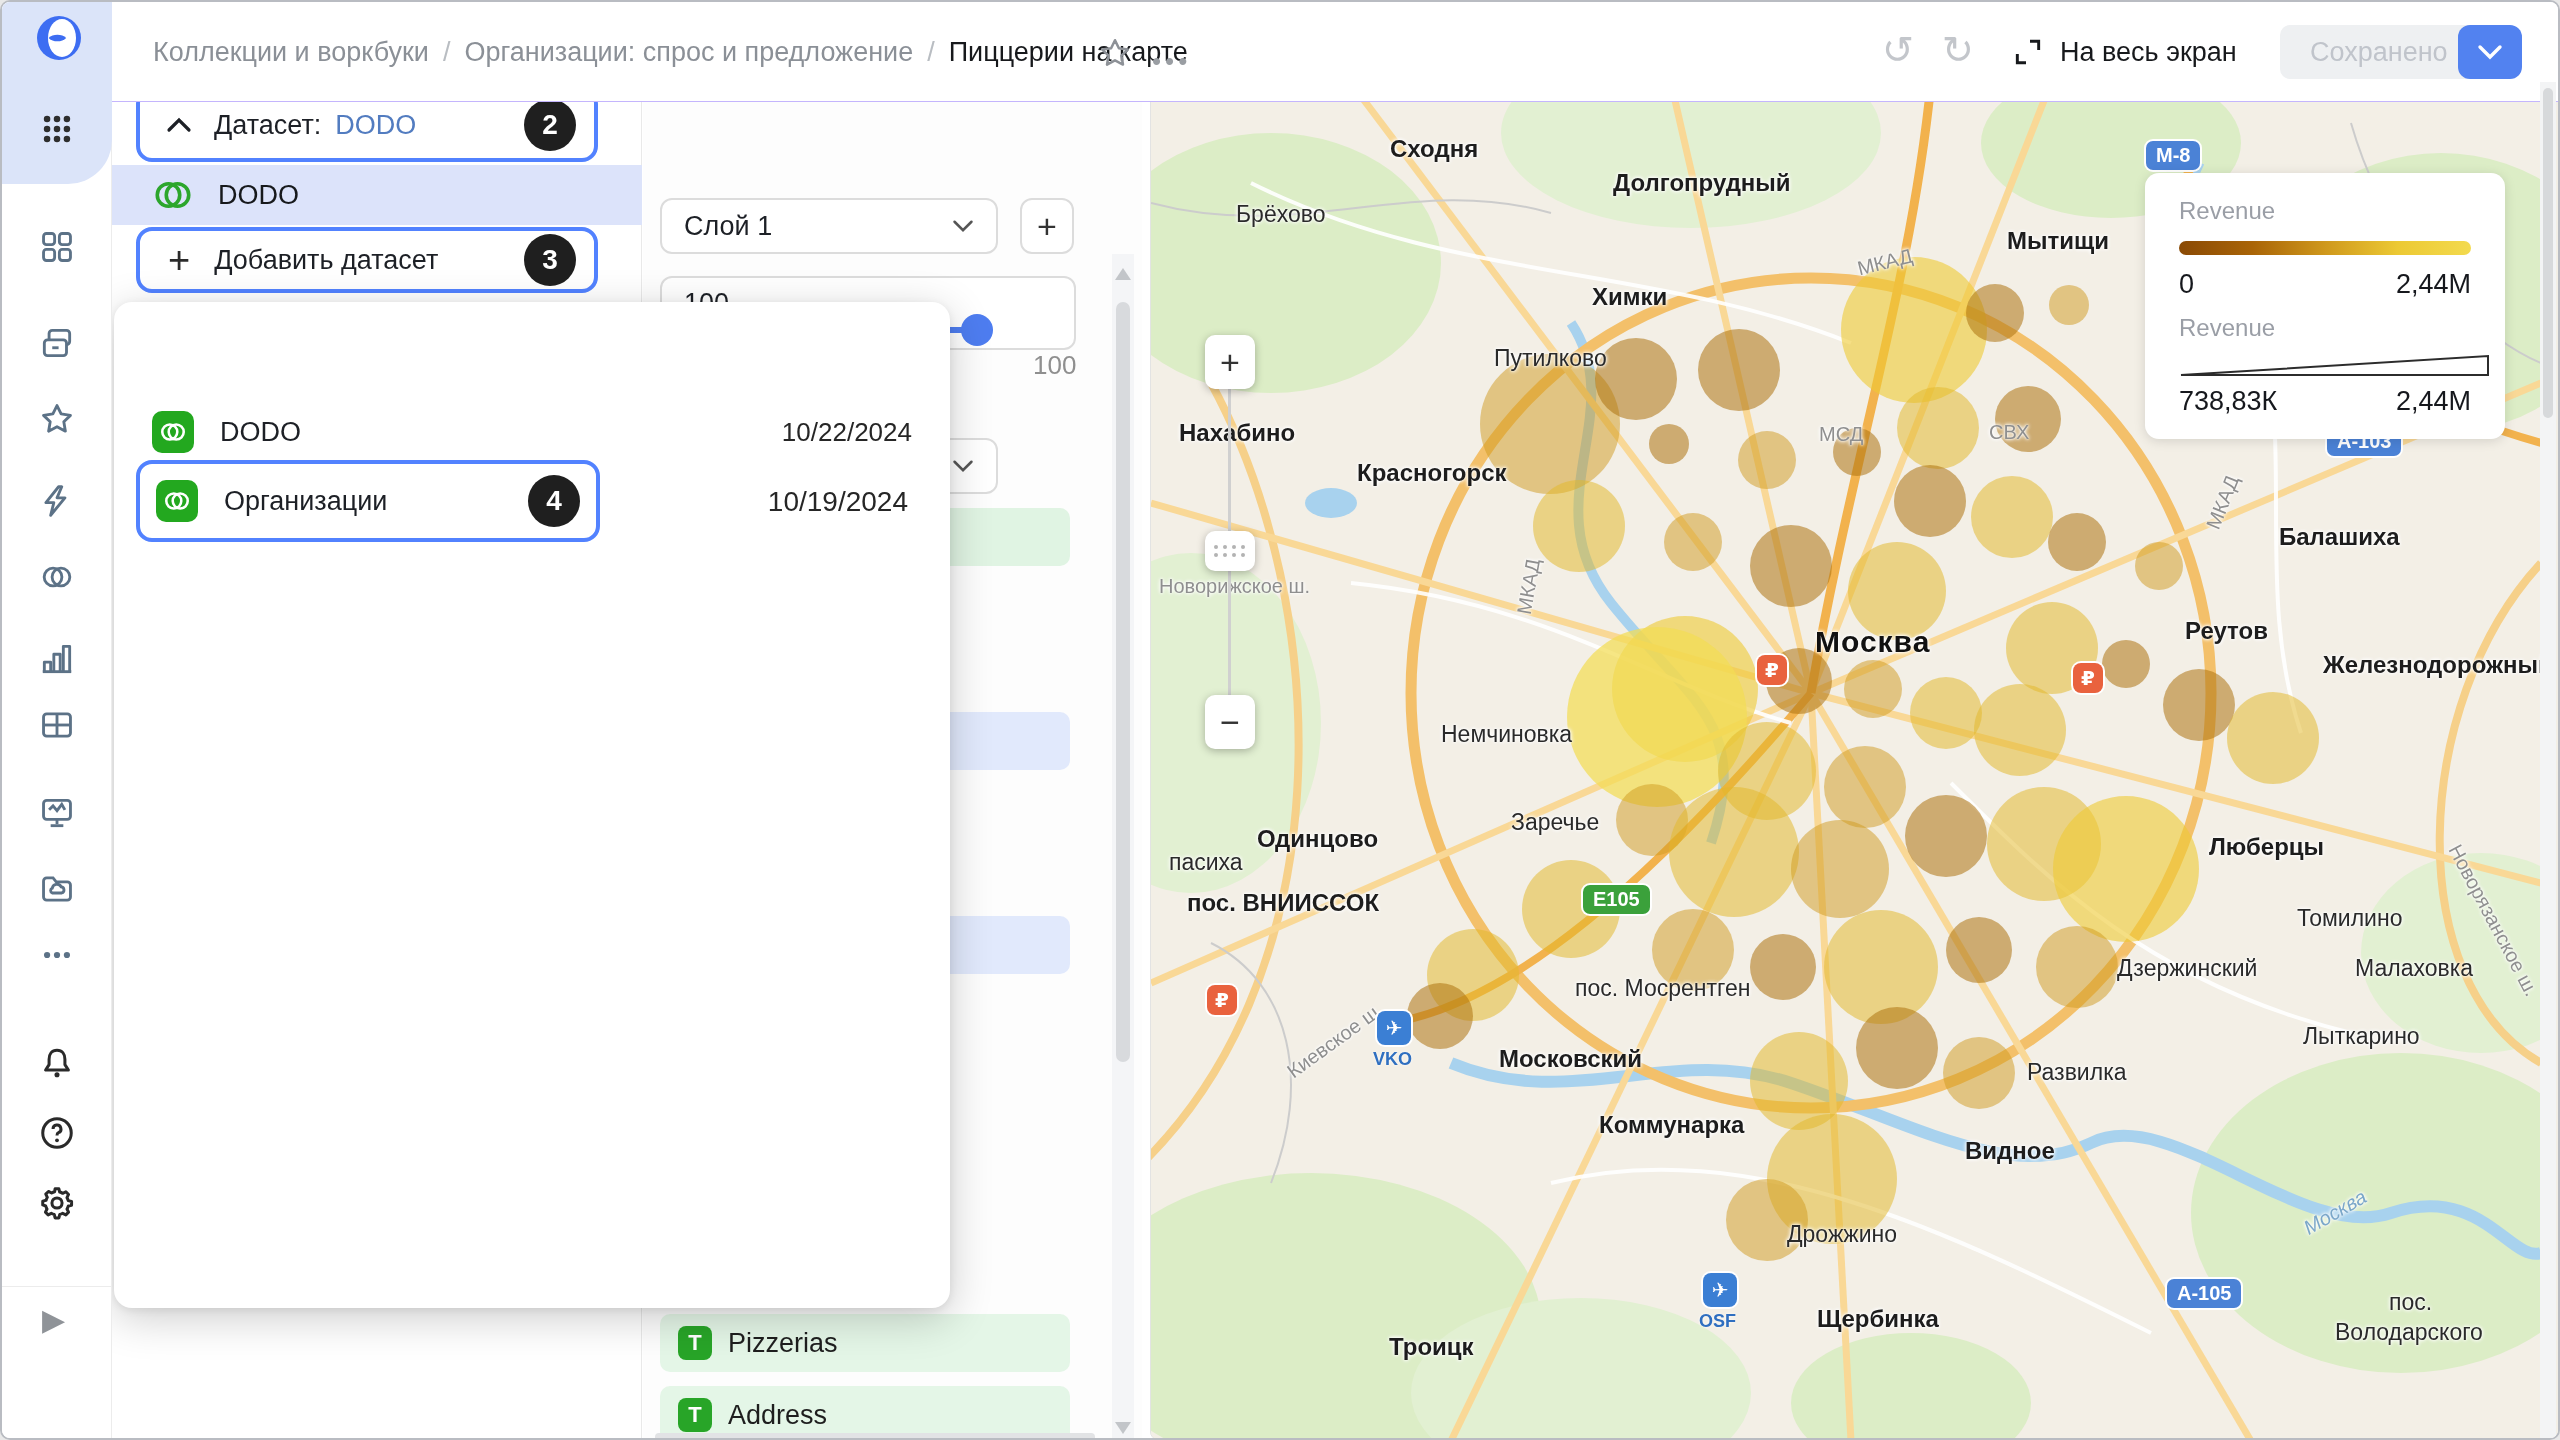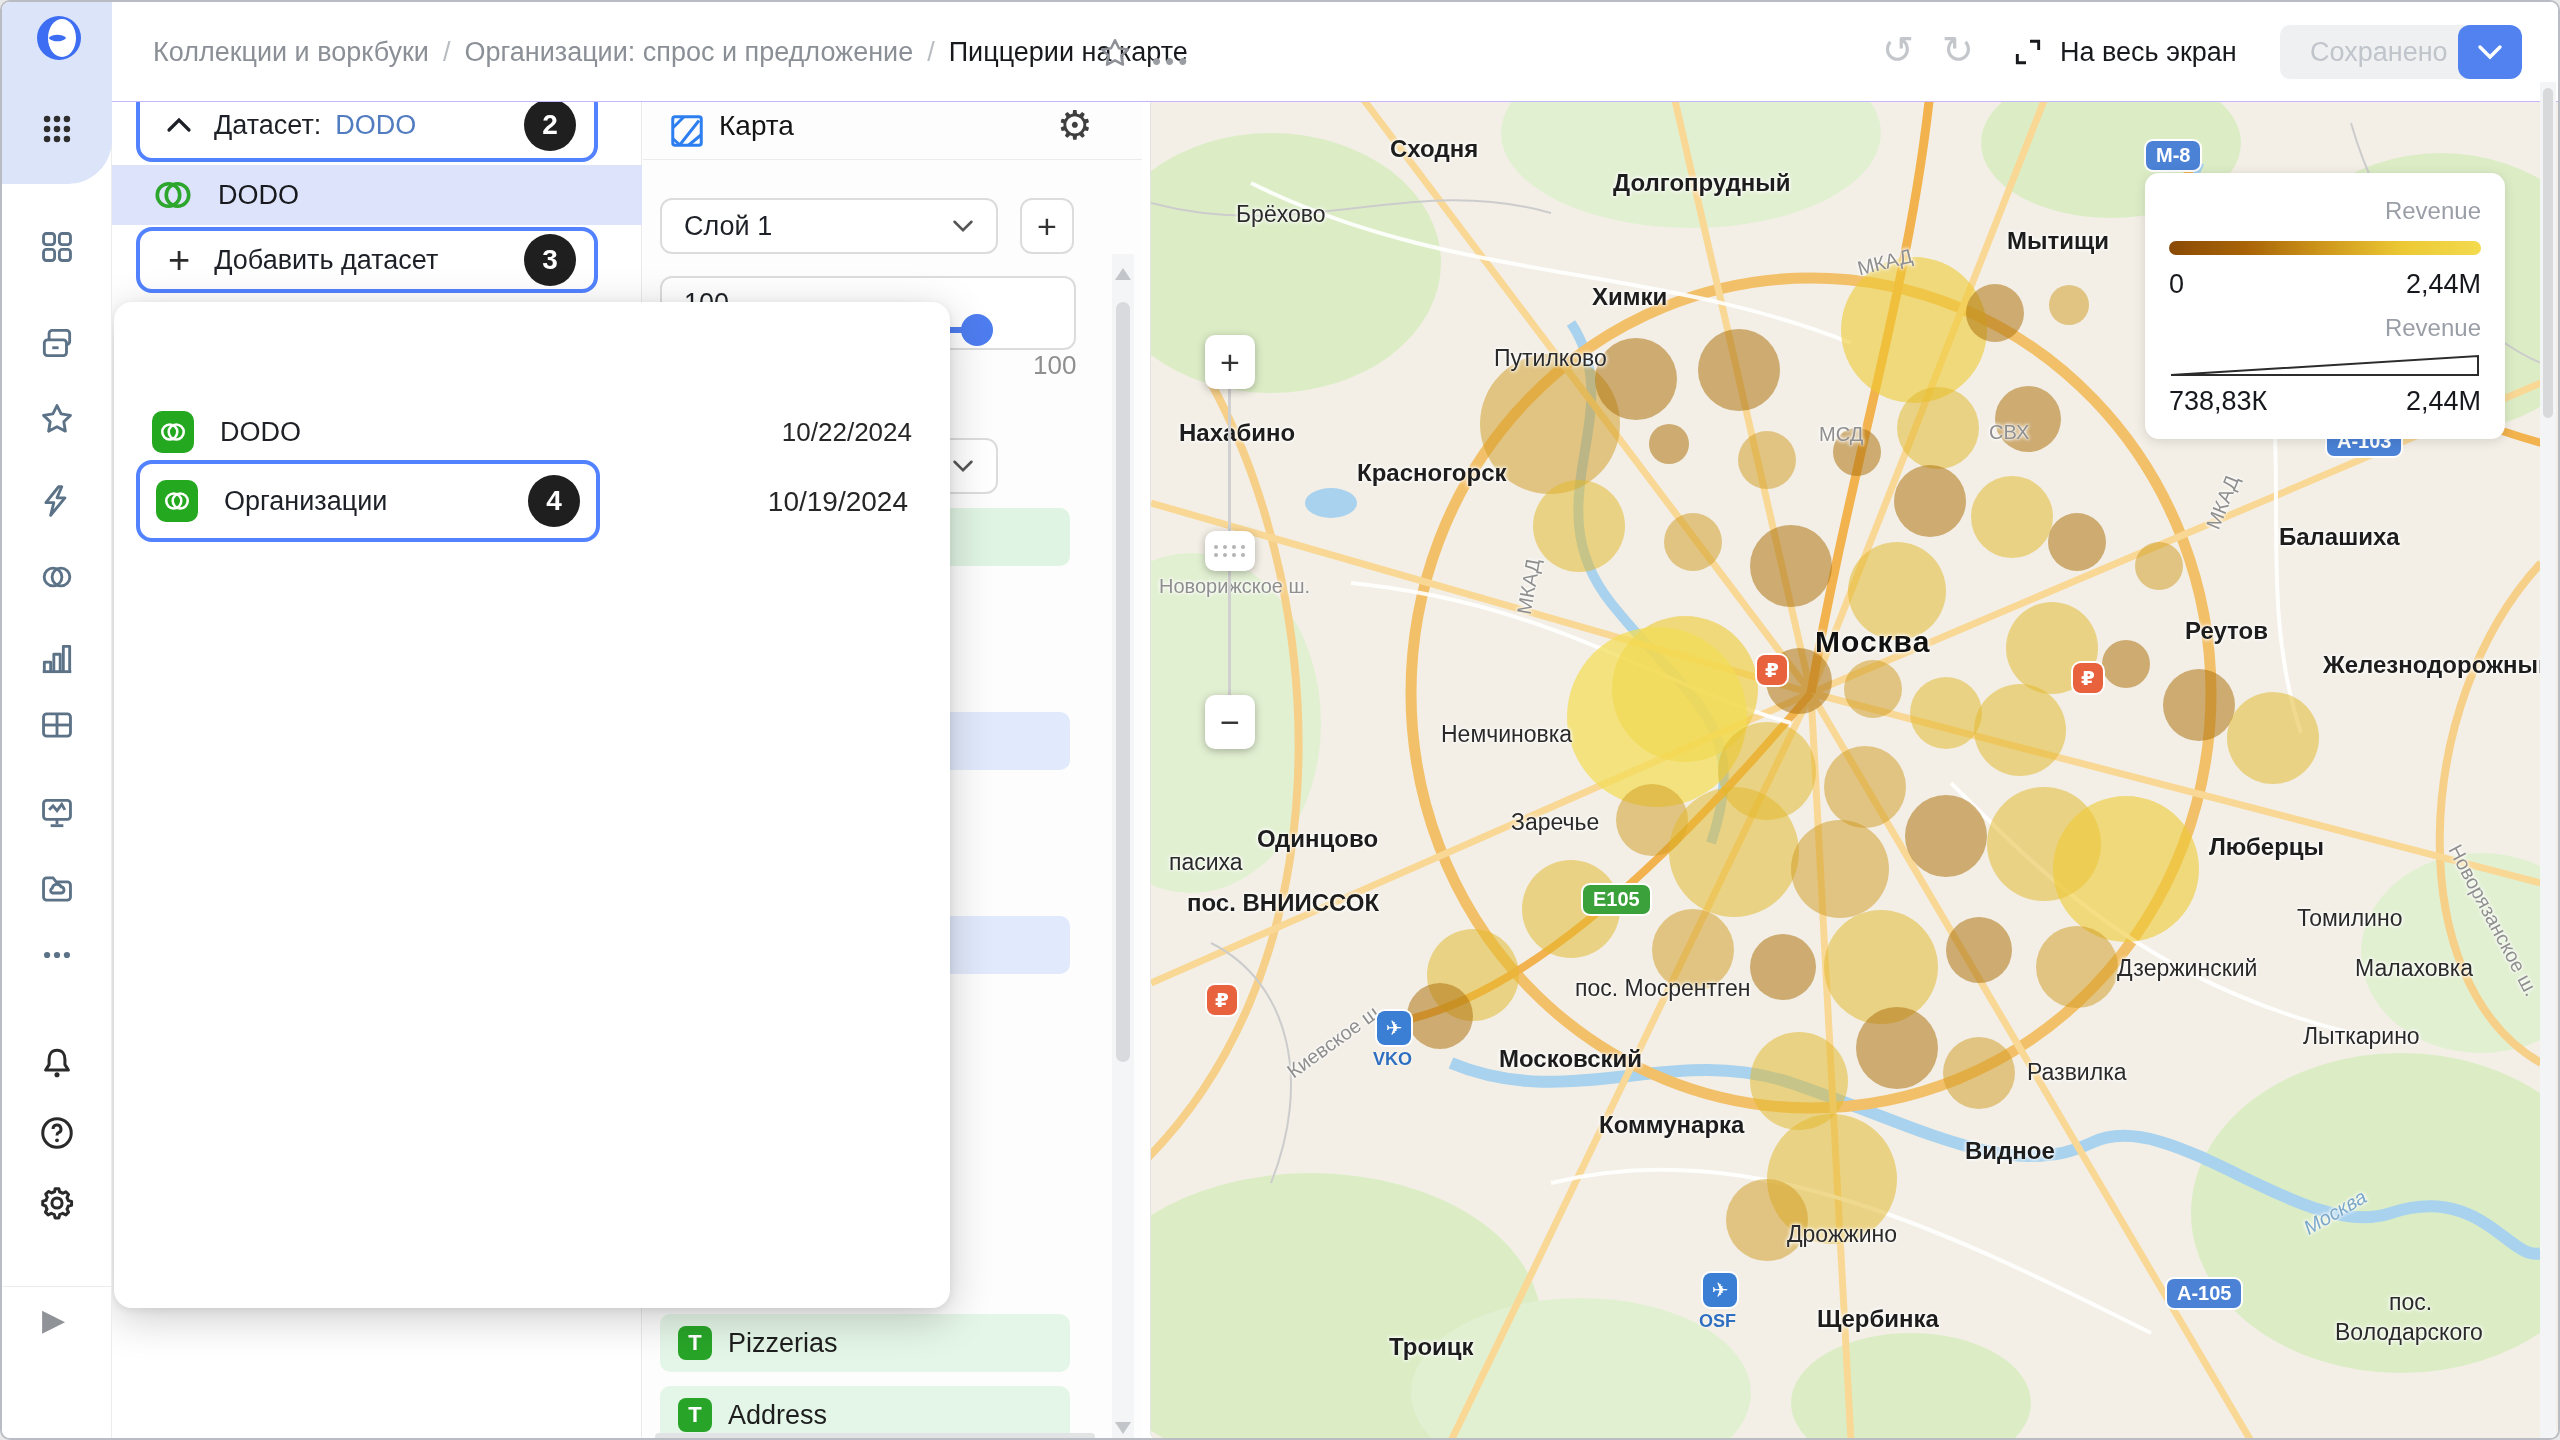--- a/index.html
+++ b/index.html
@@ -96,21 +96,21 @@
   .air-lb { position:absolute; top:38px; left:-4px; font-size:18px; font-weight:bold; color:#2f6fc0; text-shadow:0 0 3px #fff; }
   .rub { width:30px; height:30px; background:#e9623e; border-radius:8px; color:#fff; font-size:20px; font-weight:bold; display:flex; align-items:center; justify-content:center; box-shadow:0 0 0 2px #fff; }
   .map-dots { position:absolute; right:58px; top:50px; z-index:5; color:#4a4a4a; font-size:28px; letter-spacing:5px; cursor:pointer; text-shadow:0 0 4px #fff; }
   .zoomtrack { position:absolute; left:77px; top:300px; width:3px; height:330px; background:#d0d0d0; z-index:4; }
   .mbtn { position:absolute; left:54px; width:50px; background:#fff; border-radius:10px; box-shadow:0 2px 8px rgba(0,0,0,.28); display:flex; align-items:center; justify-content:center; z-index:5; cursor:pointer; font-size:34px; color:#333; }
   .mb-plus { top:252px; height:54px; }
   .mb-hand { top:448px; height:40px; }
   .mb-minus { top:612px; height:54px; }
   .handdots { display:grid; grid-template-columns:repeat(4,5px); grid-gap:4px; }
   .handdots i { width:4px; height:4px; background:#b3b3b3; border-radius:50%; }
-  .legend { position:absolute; left:994px; top:90px; width:360px; background:#fff; border-radius:14px; box-shadow:0 2px 12px rgba(0,0,0,.13); padding:24px 24px 22px; z-index:5;text-align:right; }
+  .legend { position:absolute; left:994px; top:90px; width:360px; background:#fff; border-radius:14px; box-shadow:0 2px 12px rgba(0,0,0,.13); padding:24px 34px 22px; z-index:5; }
   .lg-title { font-size:24px; color:#9a9ea6; }
   .lg-grad { height:14px; border-radius:7px; margin:16px 0 14px; background:linear-gradient(90deg,#8a4a05,#a96407,#cf981c,#ecc934,#f3da4e); }
   .lg-row { display:flex; justify-content:space-between; font-size:27px; color:#16181d; }
   .lg-wedge { margin:10px 0 8px; display:block; }
 
   .page-scroll { position:absolute; right:2px; top:80px; width:16px; height:1356px; background:#f3f4f5; z-index:58; }
   .page-thumb { position:absolute; left:3px; top:6px; width:10px; height:330px; background:#d7d9db; border-radius:5px; }
 </style>
 </head>
 <body>
@@ -276,28 +276,20 @@
       <span>DODO</span>
     </div>
     <div class="ring-btn ds-add">
       <span class="plus">+</span>
       <span class="lbl">Добавить датасет</span>
       <span class="badge">3</span>
     </div>
   </section>
 
   <section class="col-ch">
-    <div class="ch-head">
-      <svg style="position:absolute;left:26px;top:11px" width="36" height="36" viewBox="0 0 24 24" fill="none" stroke="#2d7ff0" stroke-width="2">
-          <rect x="2.5" y="2.5" width="19" height="19" rx="1.5"></rect>
-          <path d="M2.5 10 10 2.5M7 21.5 20 5M2.5 17l5 4.5M13 21.5l8.5-7"></path>
-        </svg>
-      <span class="ch-title">Карта</span>
-      <span class="ch-gear">⚙</span>
-    </div>
     <div class="sel ch-layer">
       <span>Слой 1</span>
       <svg class="chev" width="22" height="14" viewBox="0 0 26 16" fill="none" stroke="#555" stroke-width="3" stroke-linecap="round">
           <polyline points="3,3 13,13 23,3"></polyline>
         </svg>
     </div>
     <div class="sel ch-addlayer">
         <span>+</span>
       </div>
     <div class="sel ch-opacity">

